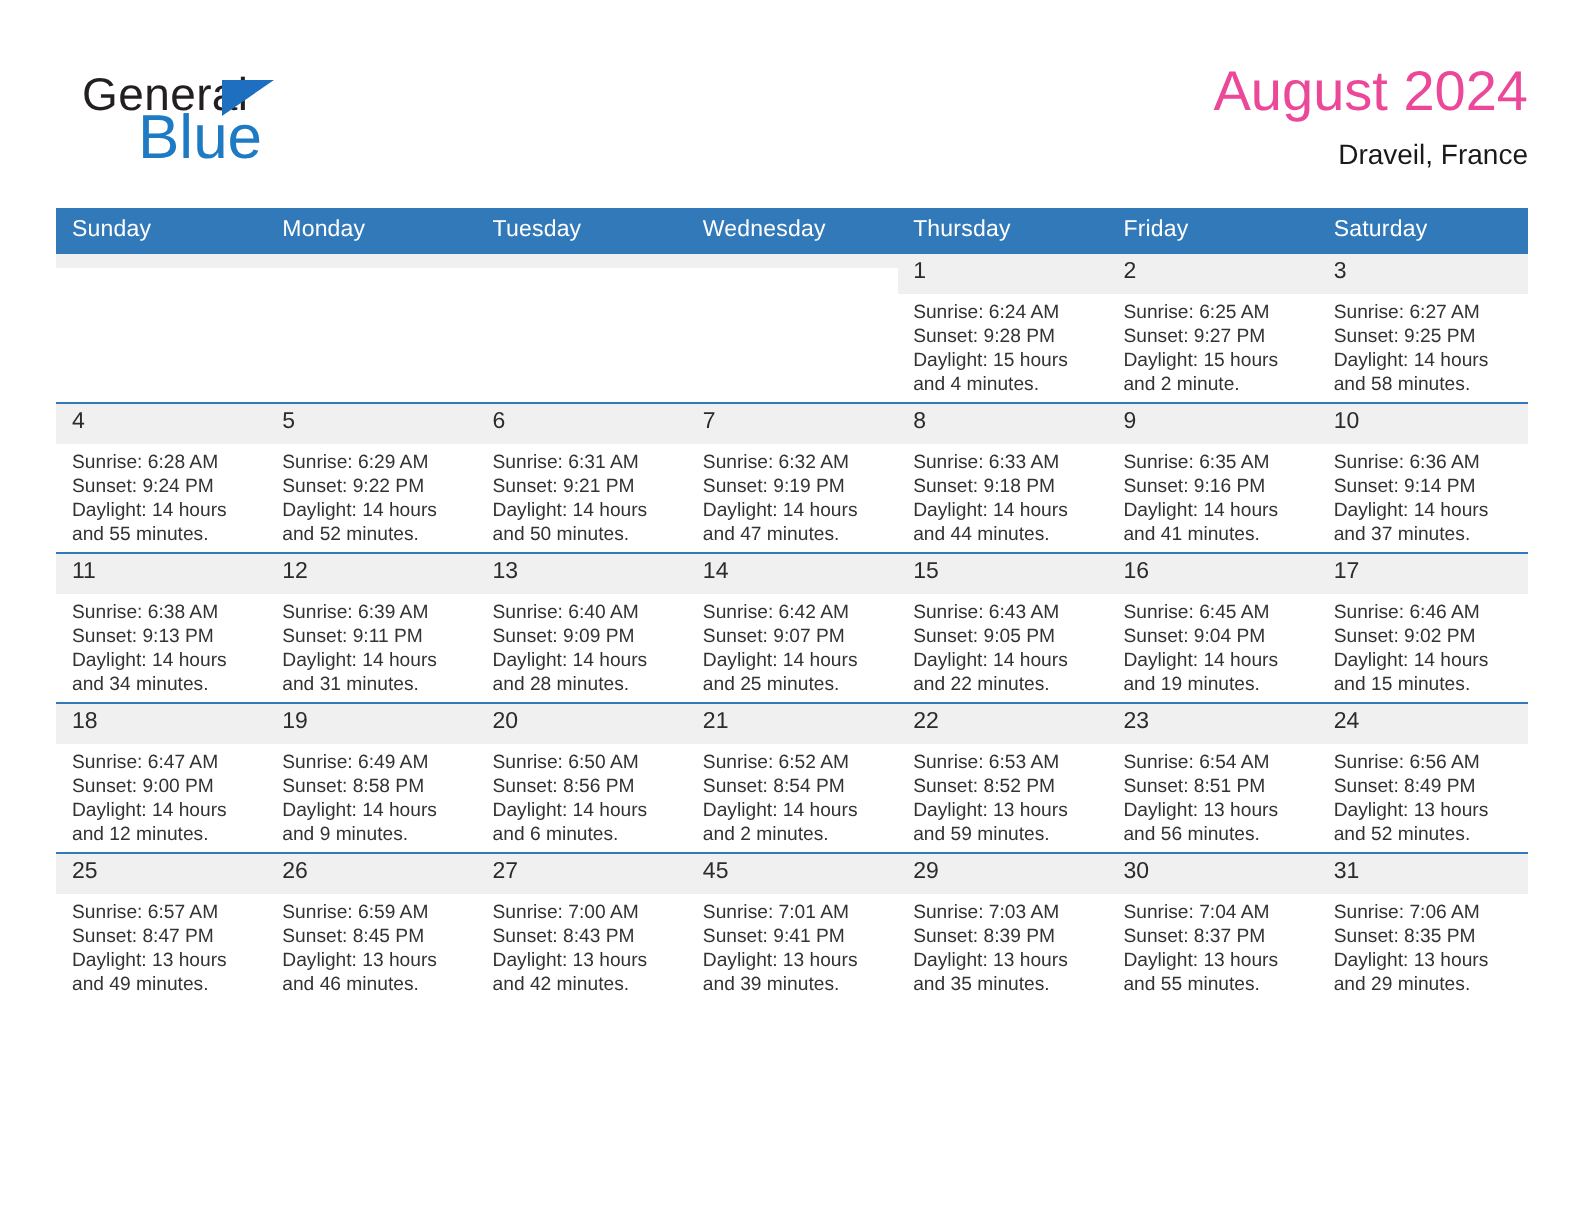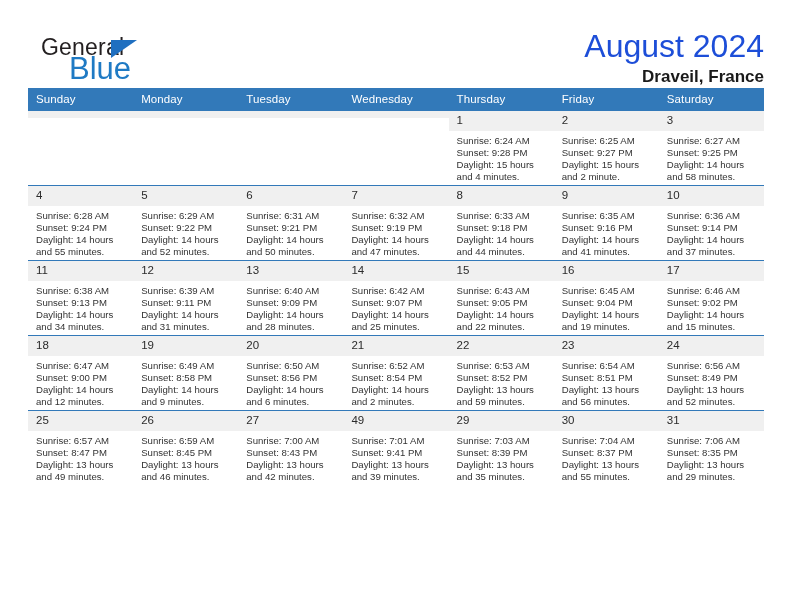--- a/index.html
+++ b/index.html
@@ -68,40 +68,40 @@
     font-weight: 400;
   }
 
   .title-block {
     position: absolute;
     right: 0px;
     top: 0px;
     text-align: right;
   }
   .cal-title {
-    font-size: 32px;
+    font-size: 28px;
     font-weight: 400;
-    color: #1d4ed8;
+    color: #ec4899;
     line-height: 36px;
     white-space: nowrap;
   }
   .cal-subtitle {
-    font-size: 17px;
-    font-weight: 700;
+    font-size: 14px;
+    font-weight: 400;
     color: #1a1a1a;
     line-height: 22px;
     margin-top: 2px;
     white-space: nowrap;
   }
 
   
   .calendar {
     position: absolute;
     left: 28px;
-    top: 88px;
+    top: 104px;
     width: 736px;
     border-collapse: collapse;
     table-layout: fixed;
   }
 
   .calendar th {
     background: #3279b9;
     color: #ffffff;
     font-size: 11.5px;
     font-weight: 400;
@@ -504,21 +504,21 @@
               <div class="detail">
                 <div>Sunrise: 7:00 AM</div>
                 <div>Sunset: 8:43 PM</div>
                 <div>Daylight: 13 hours</div>
                 <div>and 42 minutes.</div>
               </div>
             </div>
           </td>
           <td>
             <div class="cell-inner">
-              <span class="daynum">49</span>
+              <span class="daynum">45</span>
               <div class="detail">
                 <div>Sunrise: 7:01 AM</div>
                 <div>Sunset: 9:41 PM</div>
                 <div>Daylight: 13 hours</div>
                 <div>and 39 minutes.</div>
               </div>
             </div>
           </td>
           <td>
             <div class="cell-inner">

